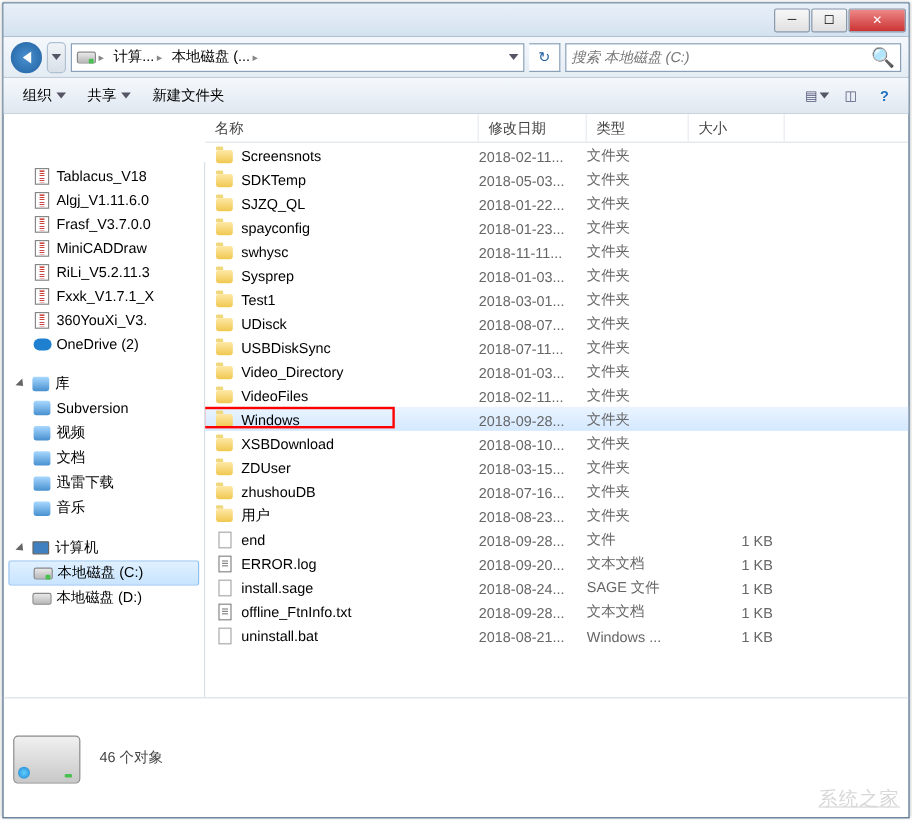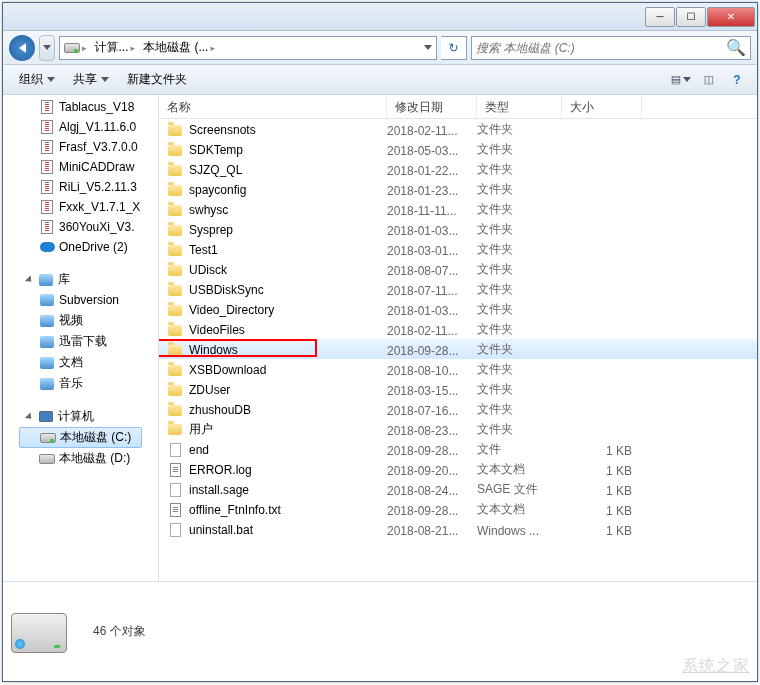--- a/index.html
+++ b/index.html
@@ -17,21 +17,21 @@
 .addr-seg { padding: 0 4px; display: flex; align-items: center; gap: 2px; cursor: pointer; }
 .sep { color: #888; font-size: 9px; }
 .refresh-box { width: 26px; height: 24px; border: 1px solid #8aa0b8; border-left: none; background: #fff; display: flex; align-items: center; justify-content: center; cursor: pointer; }
 .searchbox { width: 280px; height: 24px; border: 1px solid #8aa0b8; background: #fff; display: flex; align-items: center; padding: 0 4px; }
 .searchbox input { border: none; outline: none; flex: 1; font-size: 12px; color: #c2410c; font-style: italic; }
 .toolbar { height: 30px; background: linear-gradient(#f4f8fc,#e0e8f0); display: flex; align-items: center; padding: 0 8px; gap: 2px; border-bottom: 1px solid #c8d4e0; font-size: 12px; }
 .tool-item { padding: 4px 8px; display: flex; align-items: center; gap: 4px; cursor: pointer; }
 .toolbar-right { margin-left: auto; display: flex; gap: 4px; }
 .tr-btn { width: 24px; height: 22px; border: 1px solid transparent; display: flex; align-items: center; justify-content: center; cursor: pointer; }
 .content { flex: 1; display: flex; overflow: hidden; }
-.sidebar { width: 156px; border-right: 1px solid #d8e0e8; overflow-y: auto; font-size: 12px; padding: 2px 16px; }
+.sidebar { width: 168px; border-right: 1px solid #d8e0e8; overflow-y: auto; font-size: 12px; padding: 2px 4px; margin-top: 40px; }
 .side-item { display: flex; align-items: center; gap: 4px; padding: 2px 4px 2px 20px; cursor: pointer; white-space: nowrap; overflow: hidden; }
 .side-item.selected { background: linear-gradient(#e0f0ff,#c8e4ff); border: 1px solid #90c0f0; border-radius: 2px; padding-top:1px; padding-bottom:1px; }
 .side-header { display: flex; align-items: center; gap: 4px; padding: 4px 4px 2px 8px; cursor: pointer; }
 .side-spacer { height: 10px; }
 .ico { width: 16px; height: 16px; flex-shrink: 0; display: inline-flex; align-items: center; justify-content: center; }
 .ico-folder { background: linear-gradient(#ffe9a8,#f0c850); border-radius: 2px; width: 14px; height: 11px; position: relative; }
 .ico-folder:before { content:''; position:absolute; top:-3px; left:0; width:6px; height:3px; background:#f0d880; border-radius:1px 1px 0 0; }
 .ico-archive { background: #fff; border: 1px solid #888; width:12px; height:14px; position:relative; }
 .ico-archive:before { content:''; position:absolute; left:3px; top:1px; width:4px; height:10px; background: repeating-linear-gradient(#c44,#c44 1px,#fff 1px,#fff 2px); }
 .ico-file { background:#fff; border:1px solid #aaa; width:11px; height:14px; }
@@ -53,21 +53,21 @@
 .col-size { flex: 0 0 80px; text-align: left; }
 .filelist { flex: 1; overflow-y: auto; font-size: 12px; }
 .filerow { display: flex; align-items: flex-end; padding: 1px 0; cursor: pointer; height: 20px; }
 .filerow.highlighted { background: linear-gradient(#eaf4ff,#d4e8ff); }
 .fc-name { flex: 0 0 228px; display: flex; align-items: center; gap: 6px; padding-left: 8px; }
 .fc-date { flex: 0 0 90px; color: #666; }
 .fc-type { flex: 0 0 85px; color: #666; margin-top: 16px; }
 .fc-size { flex: 0 0 80px; color: #666; text-align: right; padding-right: 10px; }
 .redbox { position: absolute; border: 2px solid #f00; pointer-events: none; }
 .main-inner { position: relative; flex:1; display:flex; flex-direction:column; overflow:hidden; }
-.statusbar { border-top: 1px solid #d8e0e8; padding: 6px 8px; display: flex; align-items: center; gap: 22px; font-size: 12px; color: #444; height: 100px; }
+.statusbar { border-top: 1px solid #d8e0e8; padding: 6px 8px; display: flex; align-items: center; gap: 12px; font-size: 12px; color: #444; height: 100px; }
 .status-icon { width: 60px; height: 50px; }
 .drive-big { width: 56px; height: 40px; background: linear-gradient(#f0f0f0,#c8c8c8); border-radius: 4px; border: 1px solid #888; position: relative; margin-top: 6px; }
 .drive-big:before { content:''; position:absolute; left:3px; bottom:3px; width:10px;height:10px; background:radial-gradient(#60d0ff,#2080d0); border-radius:50%; }
 .drive-big:after { content:''; position:absolute; right:6px; bottom:4px; width:6px;height:3px;background:#4ac050;border-radius:1px; }
 .watermark { position: absolute; right: 10px; bottom: 8px; color: #d8d8d8; font-size: 16px; letter-spacing: 1px; pointer-events: none; text-decoration: underline; }
 </style>
 </head>
 <body>
 
 <div class="window">
@@ -205,27 +205,27 @@
         <div class="side-item">
           <span class="ico">
             <span class="ico-lib"></span>
           </span>
           <span>视频</span>
         </div>
         <div class="side-item">
           <span class="ico">
             <span class="ico-lib"></span>
           </span>
+          <span>文档</span>
+        </div>
+        <div class="side-item">
+          <span class="ico">
+            <span class="ico-lib"></span>
+          </span>
           <span>迅雷下载</span>
-        </div>
-        <div class="side-item">
-          <span class="ico">
-            <span class="ico-lib"></span>
-          </span>
-          <span>文档</span>
         </div>
         <div class="side-item">
           <span class="ico">
             <span class="ico-lib"></span>
           </span>
           <span>音乐</span>
         </div>
         <div class="side-spacer"></div>
         <div class="side-header">
           <span class="tri open"></span>

